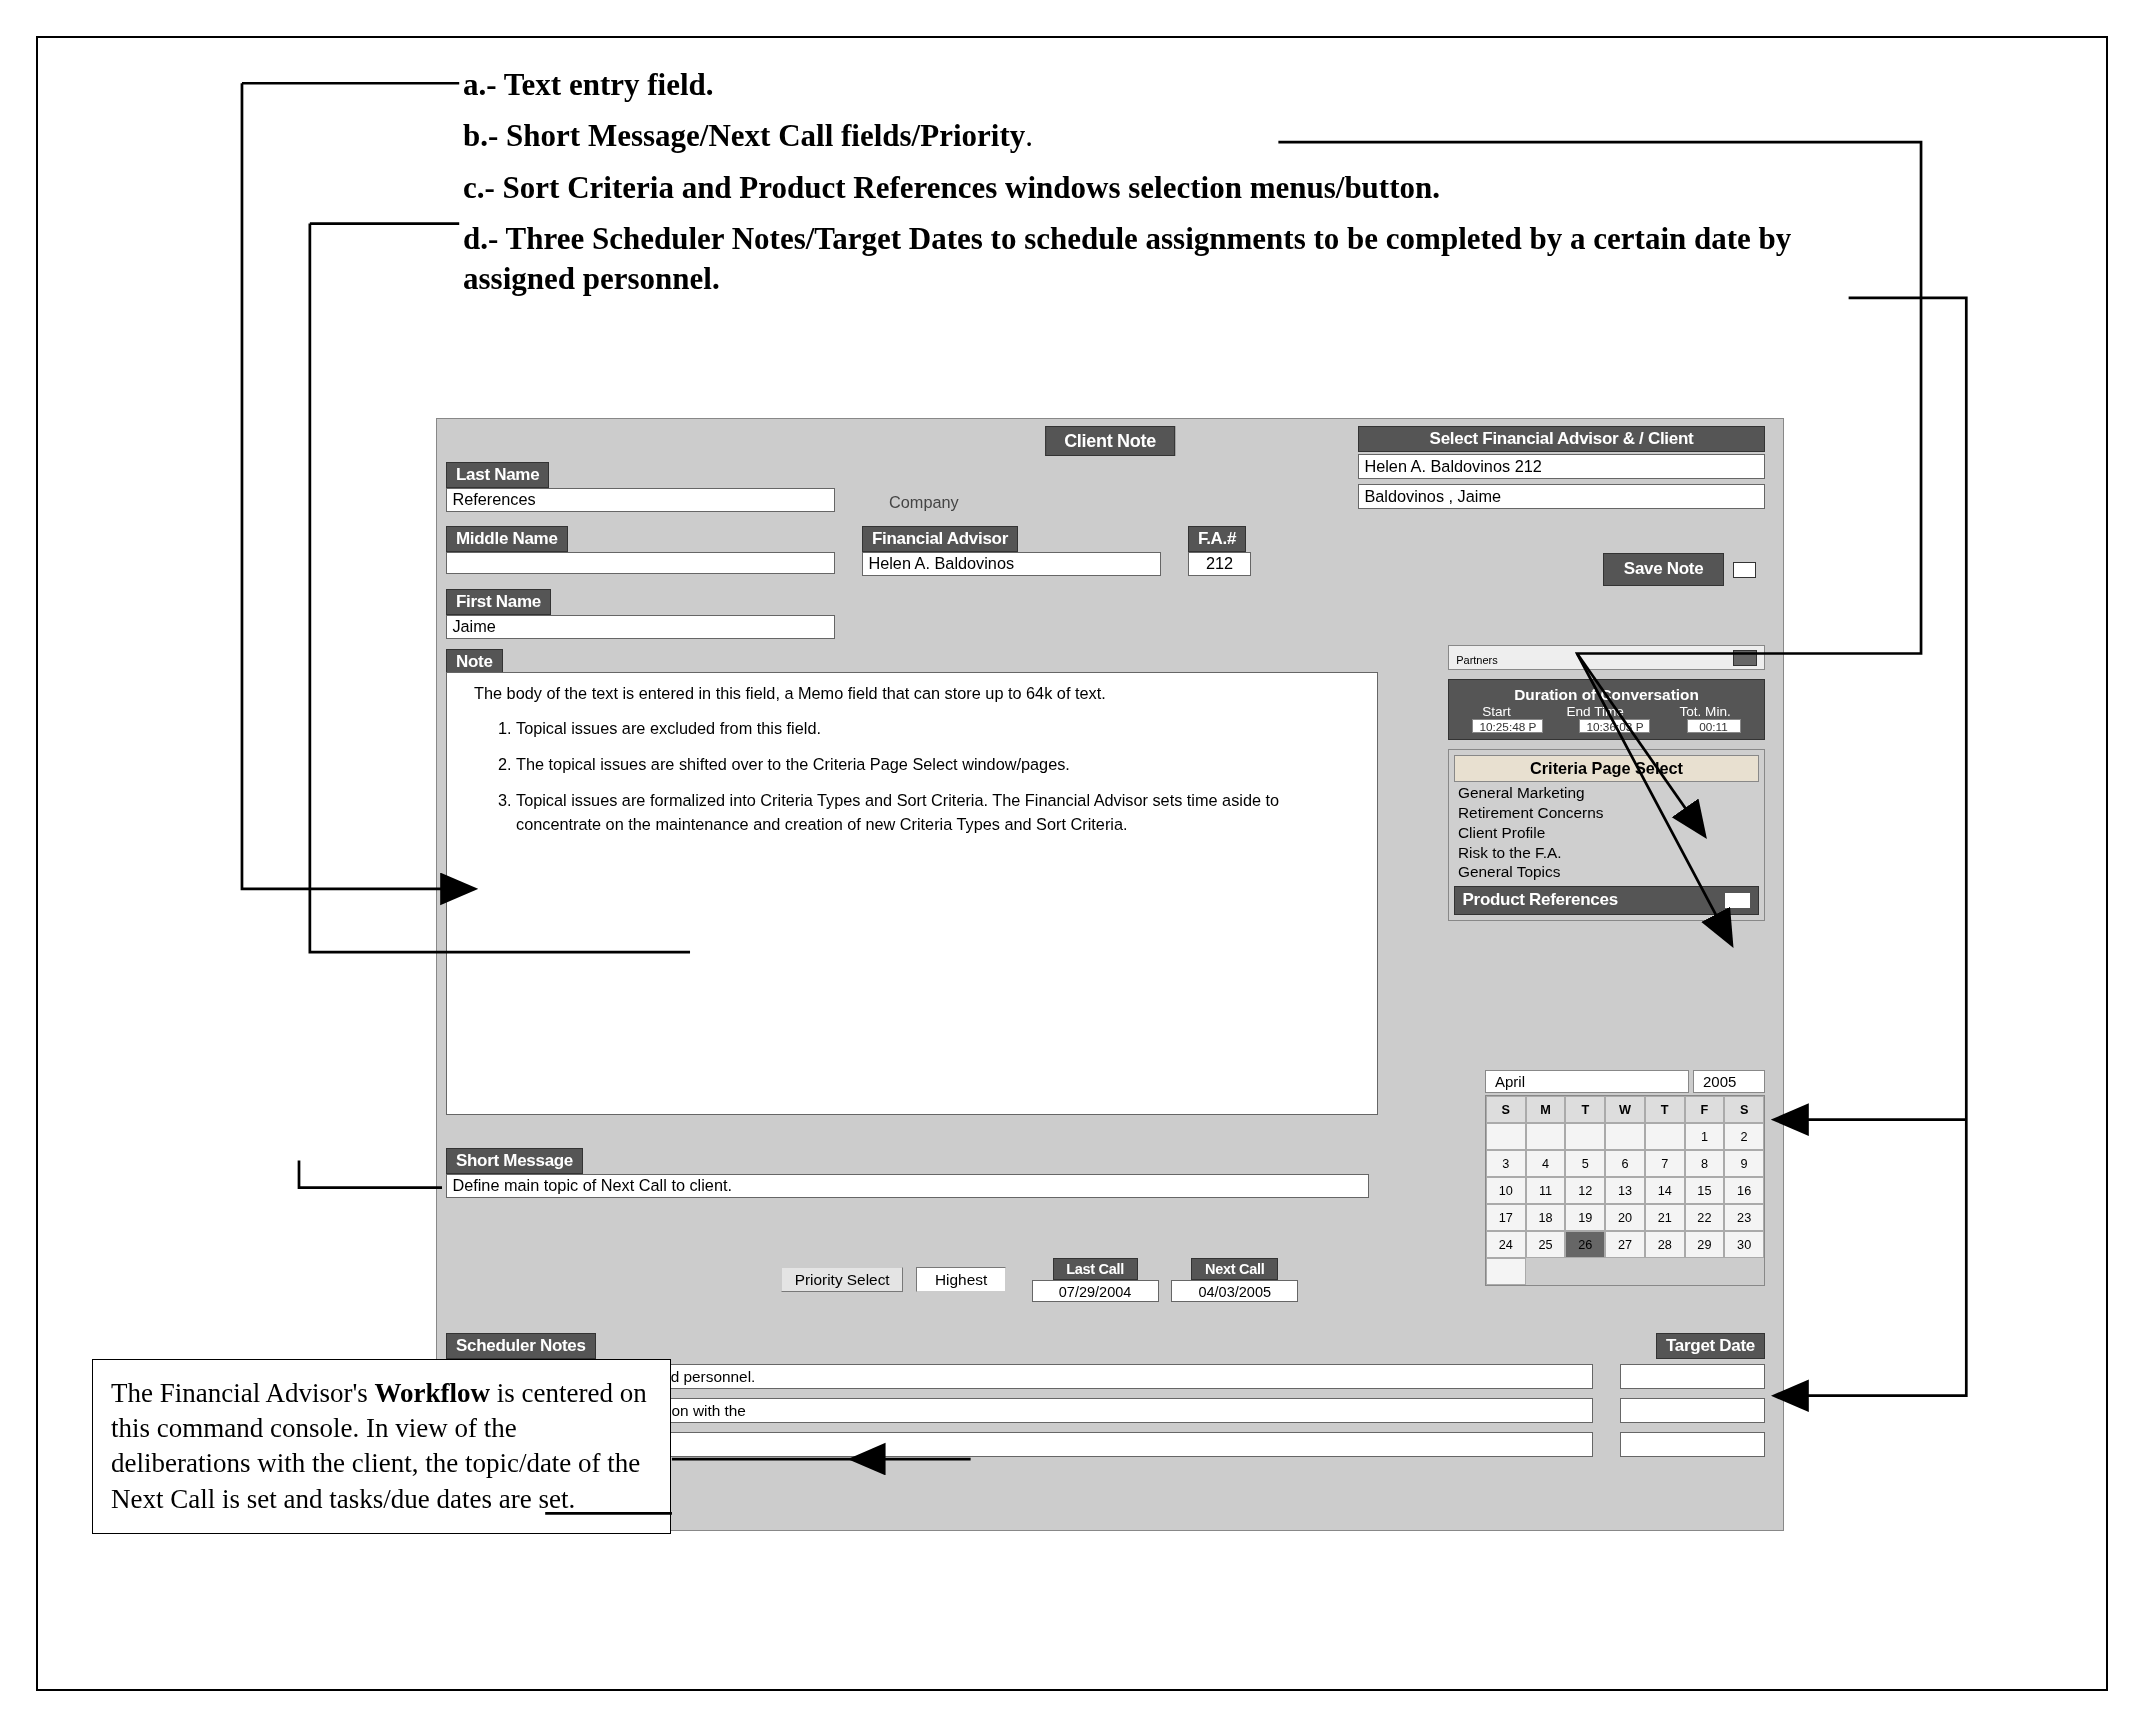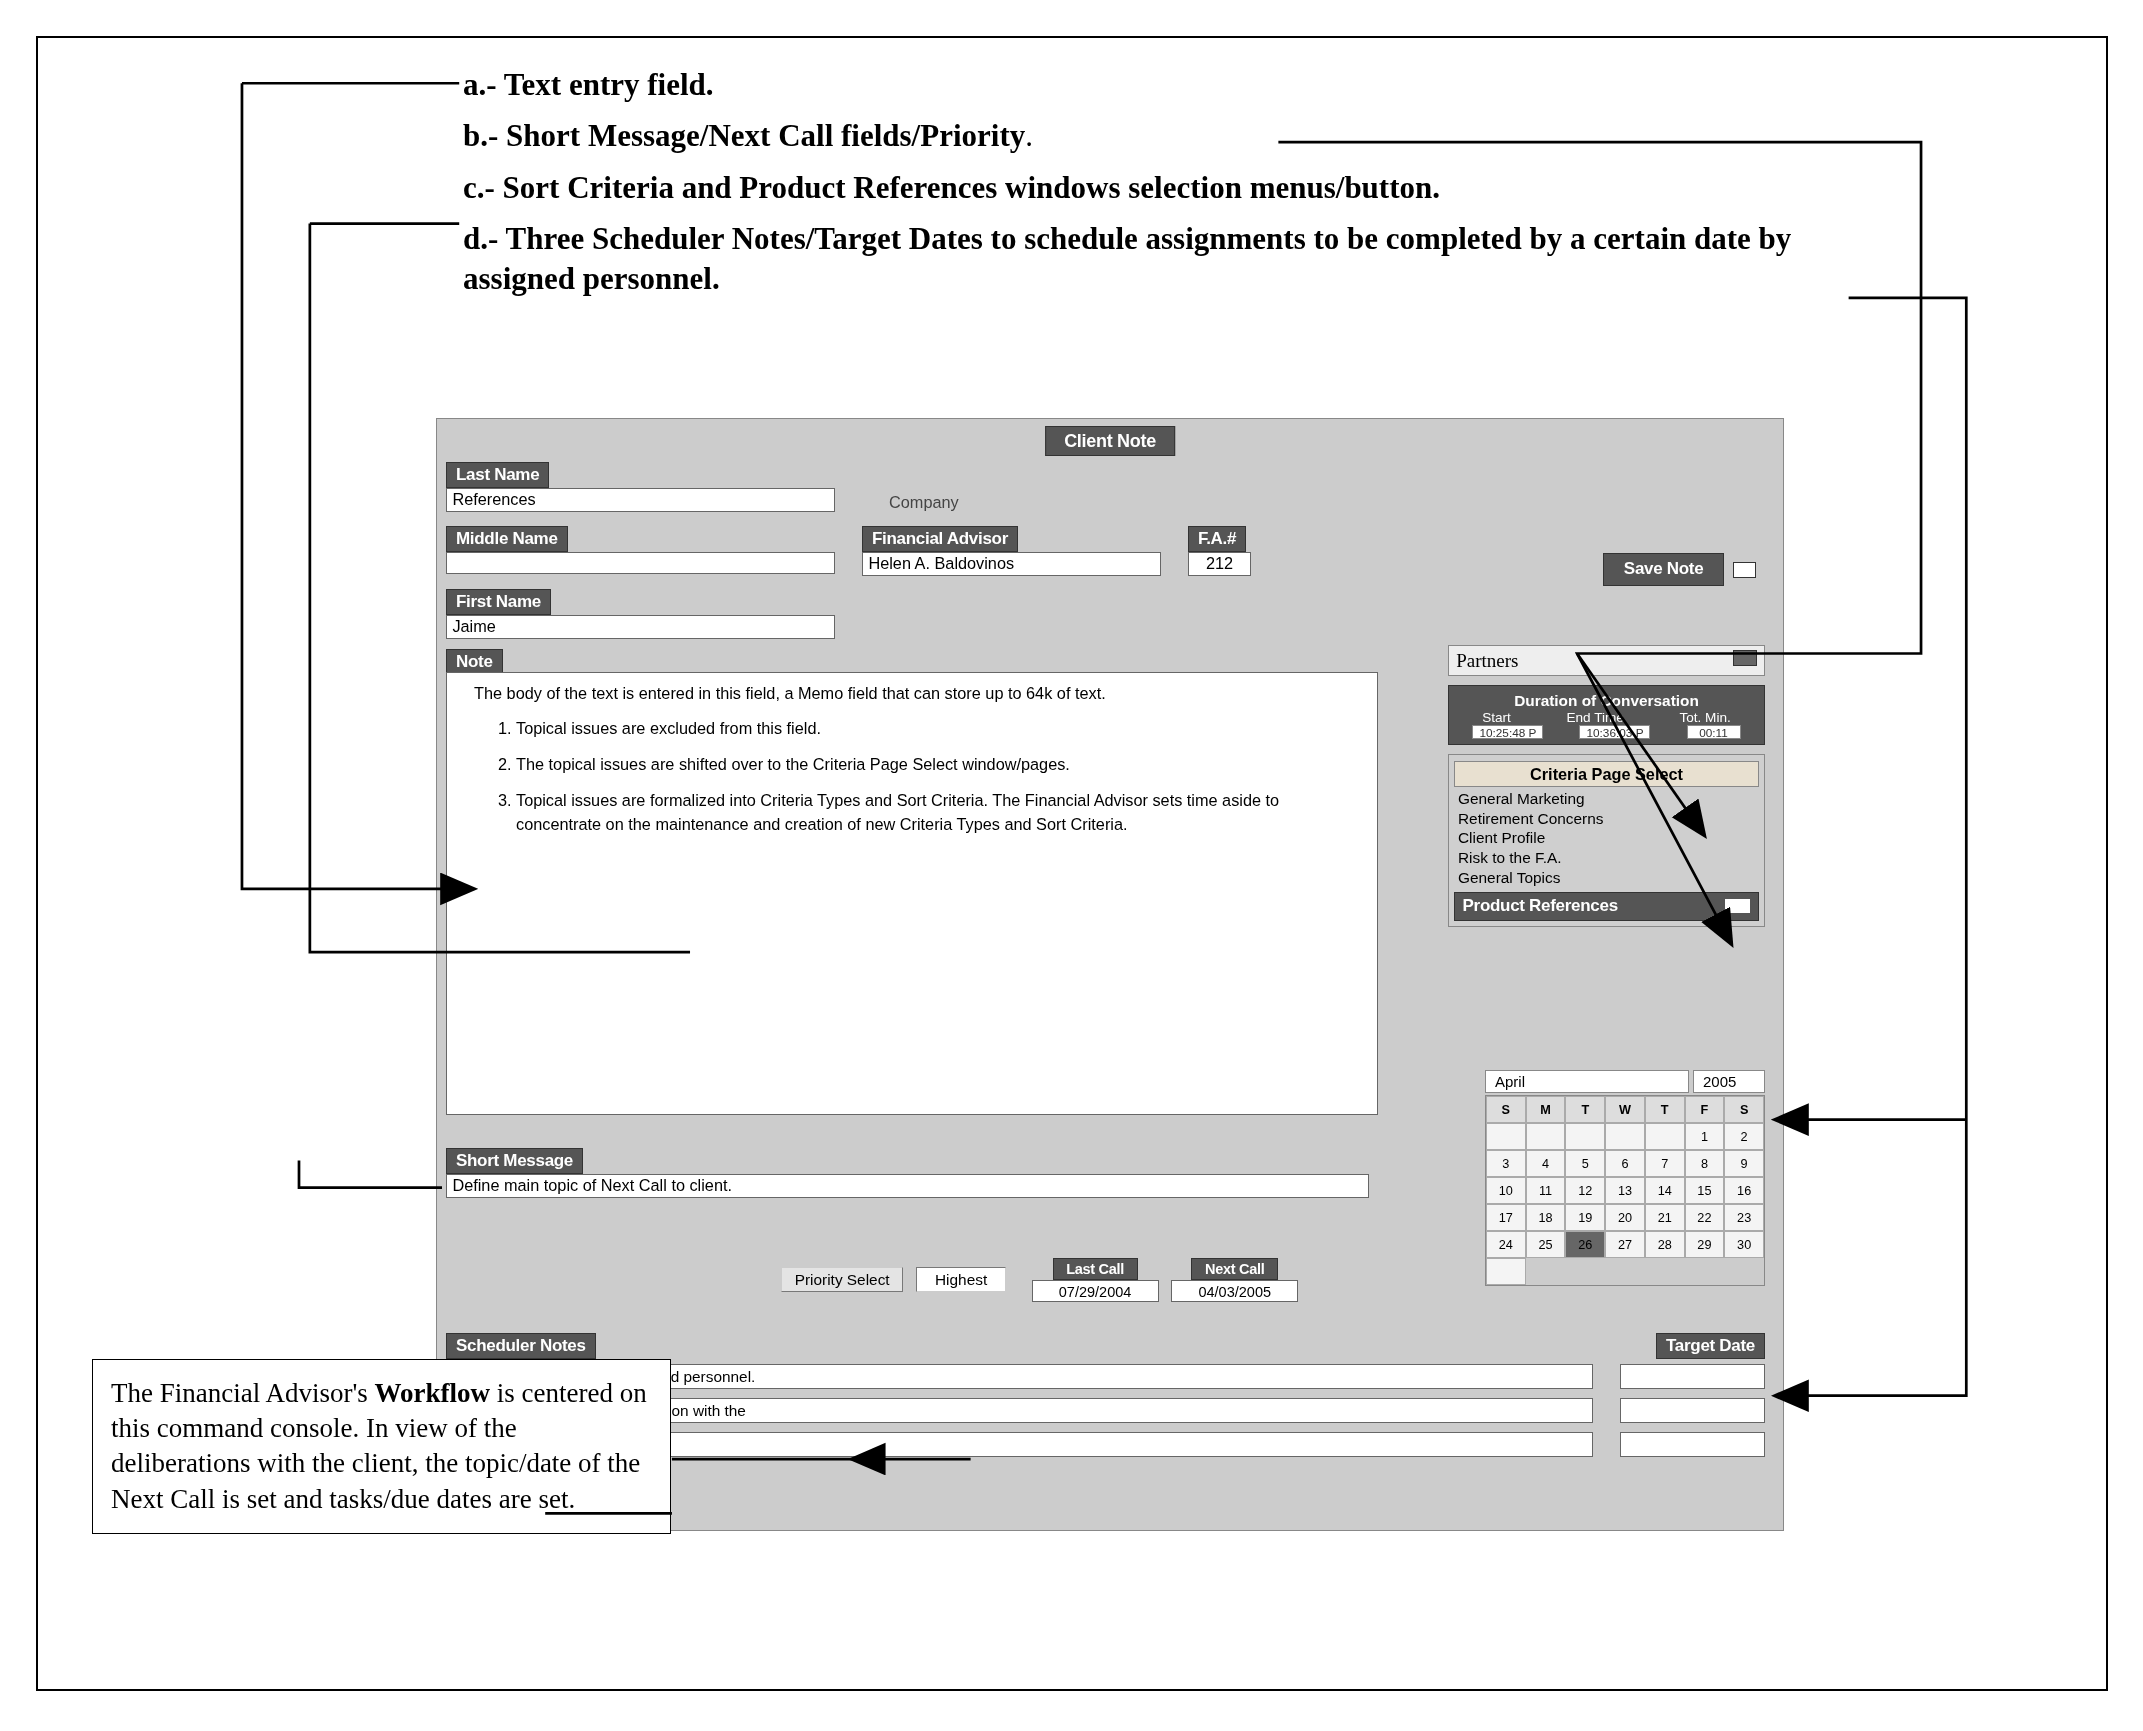--- a/index.html
+++ b/index.html
@@ -61,21 +61,21 @@
   .prio-row { position: absolute; left: 344px; top: 839px; display: flex; gap: 12.7px; align-items: center;}
   .prio-btn { background: #e4e4e4; border: 1.8px outset #ccc; padding: 2.7px 12.7px; font-size: 15.4px;}
   .prio-sel { background: #fff; border: 1.8px inset #ccc; padding: 2.7px 18px; font-size: 15.4px;}
   .call-block { display: flex; flex-direction: column; align-items: center;}
   .call-field { background: #fff; border: 0.9px solid #666; width: 127px; height: 22px; font-size: 14.5px; text-align: center; line-height: 22px;}
   .dark-label.ctr { text-align: center; font-size: 18px; padding: 3.6px 18px;}
   .conv-box { background: #555; color: #fff; padding: 5.4px; font-size: 15.4px; text-align: center;
     background-image: radial-gradient(circle at 0.9px 0.9px, #777 0.5px, transparent 0.5px); background-size: 1.8px 1.8px; border: 0.9px solid #333;}
   .conv-row { display: flex; justify-content: space-around; font-size: 13.6px; }
   .tiny-field { background: #fff; color: #333; font-size: 11.8px; display: inline-block; width: 54px; border: 0.9px solid #888; height:14.5px; line-height:14.5px;}
-  .partner-row { background: #eee; border: 0.9px solid #888; padding: 3.6px 7.2px; font-size: 19px; display: flex; justify-content: space-between; align-items: flex-start; font-family: Liberation Serif, serif;}
+  .partner-row { background: #eee; border: 0.9px solid #888; padding: 3.6px 7.2px; font-size: 11px; display: flex; justify-content: space-between; align-items: flex-end;}
   .tiny-sq { width: 23.5px; height: 16.3px; background: #666; border: 0.9px solid #333; display:inline-block;}
   .save-btn { position: absolute; right: 27px; top: 134px; }
 </style>
 </head>
 <body>
 
 <div class="outer-frame">
 
   <div class="annotations">
     <div class="annotation">
@@ -91,20 +91,25 @@
       <span class="prefix">d.-</span><span style="font-weight:bold;"> Three Scheduler Notes/Target Dates to schedule assignments to be completed by a certain date by assigned personnel.</span>
     </div>
   </div>
 
   <div class="app-window">
 
     <div style="position:absolute; left:50%; transform:translateX(-50%); top:7.2px;">
       <span class="dark-label ctr">Client Note</span>
     </div>
 
+    <div style="position:absolute; right:18px; top:7.2px; width:407px;">
+      <div class="dark-label" style="display:block; text-align:center;">Select Financial Advisor &amp; / Client</div>
+      <div class="white-field" style="display:block; margin-top:2.7px;">Helen A. Baldovinos   212</div>
+      <div class="white-field" style="display:block; margin-top:5.4px;">Baldovinos , Jaime</div>
+    </div>
 
     <div class="save-btn">
       <span class="dark-label" style="padding:5.4px 20px;text-align:center;">Save Note</span>
       <span class="tiny-sq" style="background:#fff; margin-left:3.6px; vertical-align:middle;"></span>
     </div>
 
     <div class="row" style="left:9px; top:43px;">
       <div class="dark-label">Last Name</div><br>
       <div class="white-field" style="width:389px;">References</div>
     </div>

